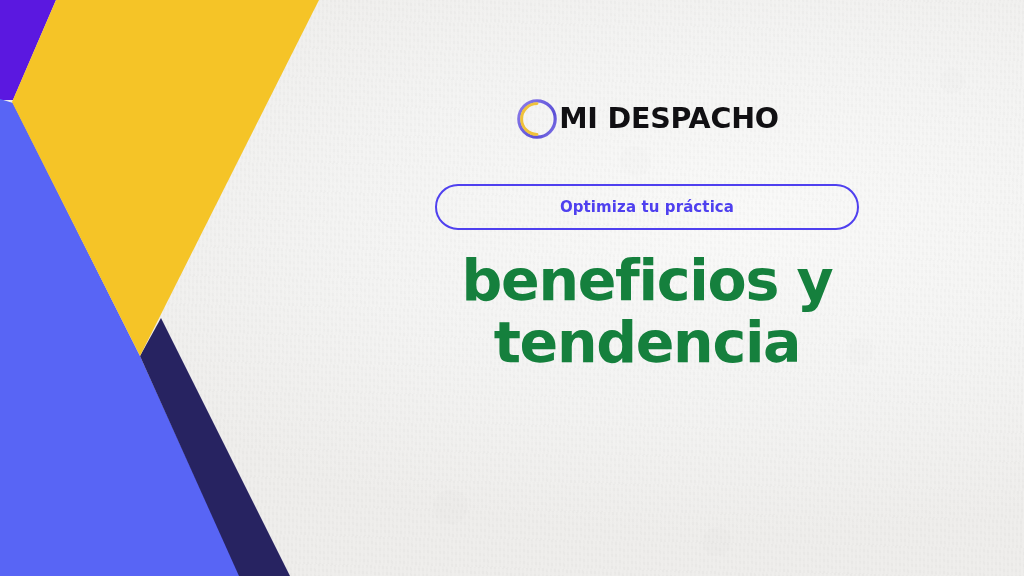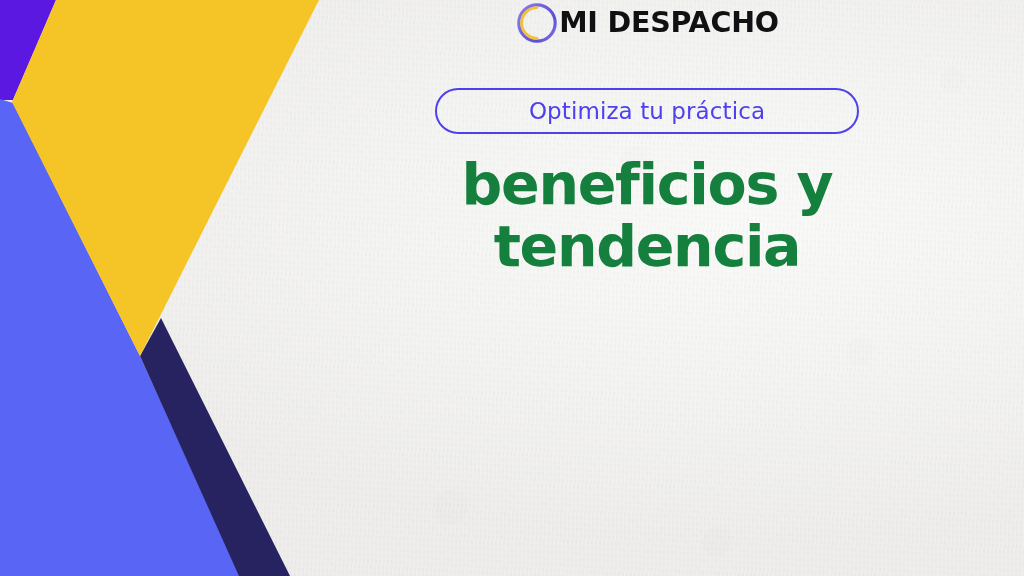--- a/index.html
+++ b/index.html
@@ -65,20 +65,21 @@
     top: 0;
     width: 754px;
     height: 576px;
     display: flex;
     flex-direction: column;
     align-items: center;
   }
 
   
   .logo-lockup {
+    margin-top: 96px;
     display: flex;
     align-items: center;
     gap: 14px;
     height: 46px;
   }
   .logo-mark {
     position: relative;
     width: 44px;
     height: 44px;
     flex: 0 0 44px;
@@ -102,22 +103,22 @@
     border: 2.2px solid #4f40ef;
     border-radius: 999px;
     display: flex;
     align-items: center;
     justify-content: center;
     box-sizing: border-box;
     background: transparent;
   }
   .pill-label {
     font-family: "DejaVu Sans", sans-serif;
-    font-size: 23px;
-    font-weight: 400;
+    font-size: 15px;
+    font-weight: 700;
     color: #4f40ef;
     letter-spacing: .1px;
     line-height: 1;
     white-space: nowrap;
   }
 
   
   .headline {
     margin-top: 19px;
     text-align: center;

